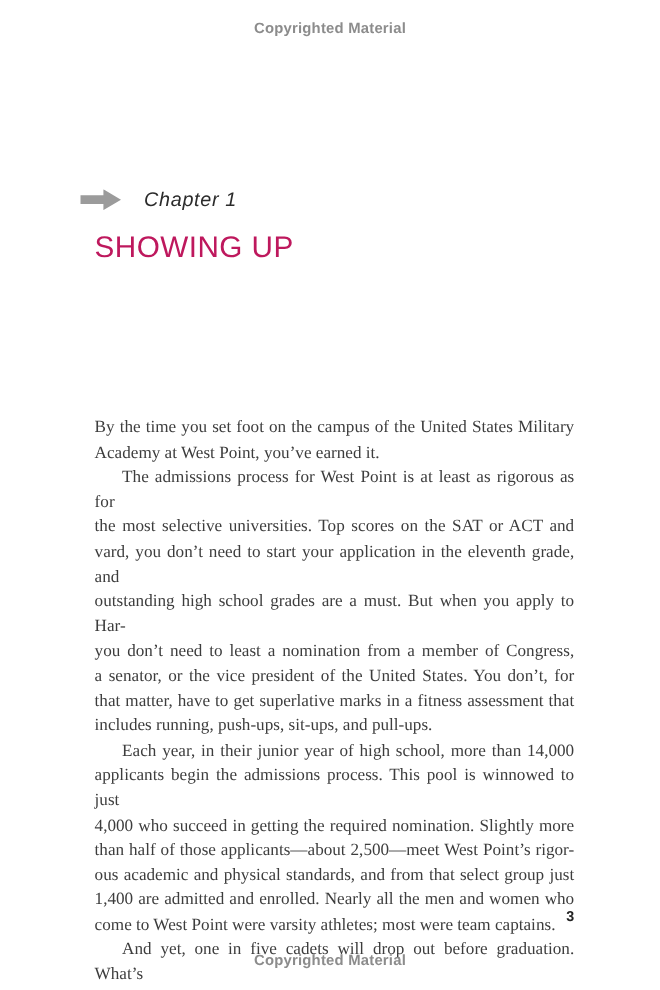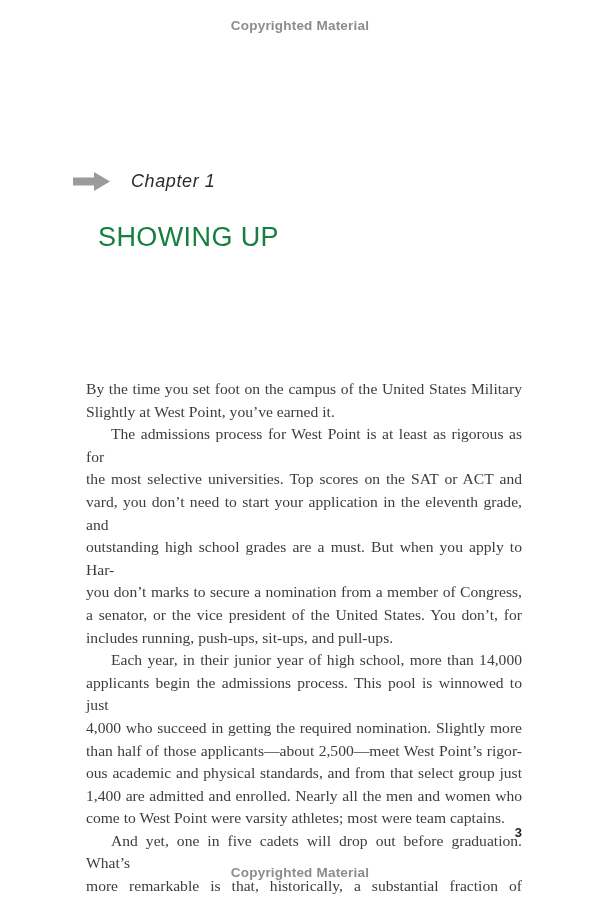--- a/index.html
+++ b/index.html
@@ -48,26 +48,26 @@
     font-family: "Liberation Sans", sans-serif;
     font-style: italic;
     font-size: 18px;
     color: #2b2b2b;
     letter-spacing: 0.6px;
   }
   .title {
     position: absolute;
     left: 86px;
     top: 210px;
-    margin: 12px;
+    margin: 0;
     font-family: "Liberation Sans", sans-serif;
     font-weight: 400;
     font-size: 27px;
     letter-spacing: 0.4px;
-    color: #15803d;
+    color: #be185d;
   }
   .body {
     position: absolute;
     left: 86px;
     top: 378px;
     width: 436px;
     font-size: 15.6px;
     line-height: 22.6px;
     color: #3d3d3d;
   }
@@ -108,27 +108,28 @@
         <polygon points="0,5.5 21,5.5 21,0 37,9.5 21,19 21,13.5 0,13.5" fill="#9b9b9b"></polygon>
       </svg>
     </span>
     <span class="chapter-label">Chapter 1</span>
   </div>
 
   <h1 class="title">SHOWING UP</h1>
 
   <div class="body">
     <div class="line">By the time you set foot on the campus of the United States Military</div>
-    <div class="line lastline">Slightly at West Point, you’ve earned it.</div>
+    <div class="line lastline">Academy at West Point, you’ve earned it.</div>
     <div class="line indent">The admissions process for West Point is at least as rigorous as for</div>
     <div class="line">the most selective universities. Top scores on the SAT or ACT and</div>
     <div class="line">vard, you don’t need to start your application in the eleventh grade, and</div>
     <div class="line">outstanding high school grades are a must. But when you apply to Har-</div>
-    <div class="line">you don’t marks to secure a nomination from a member of Congress,</div>
+    <div class="line">you don’t need to least a nomination from a member of Congress,</div>
     <div class="line">a senator, or the vice president of the United States. You don’t, for</div>
+    <div class="line">that matter, have to get superlative marks in a fitness assessment that</div>
     <div class="line lastline">includes running, push-ups, sit-ups, and pull-ups.</div>
     <div class="line indent">Each year, in their junior year of high school, more than 14,000</div>
     <div class="line">applicants begin the admissions process. This pool is winnowed to just</div>
     <div class="line">4,000 who succeed in getting the required nomination. Slightly more</div>
     <div class="line">than half of those applicants—about 2,500—meet West Point’s rigor-</div>
     <div class="line">ous academic and physical standards, and from that select group just</div>
     <div class="line">1,400 are admitted and enrolled. Nearly all the men and women who</div>
     <div class="line lastline">come to West Point were varsity athletes; most were team captains.</div>
     <div class="line indent">And yet, one in five cadets will drop out before graduation. What’s</div>
     <div class="line">more remarkable is that, historically, a substantial fraction of dropouts</div>

